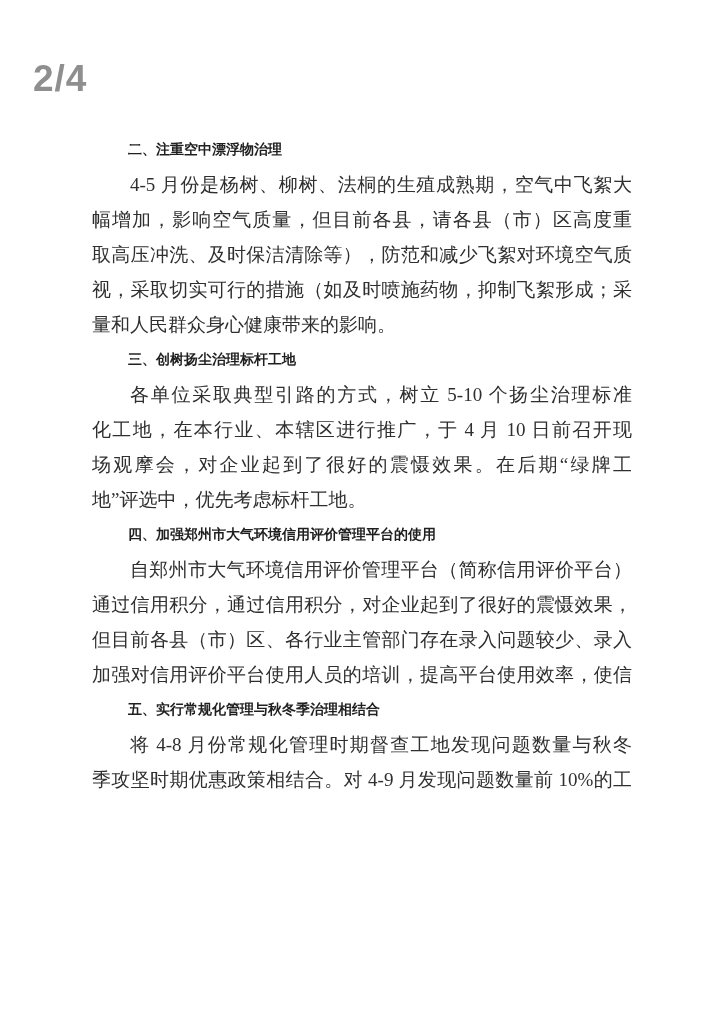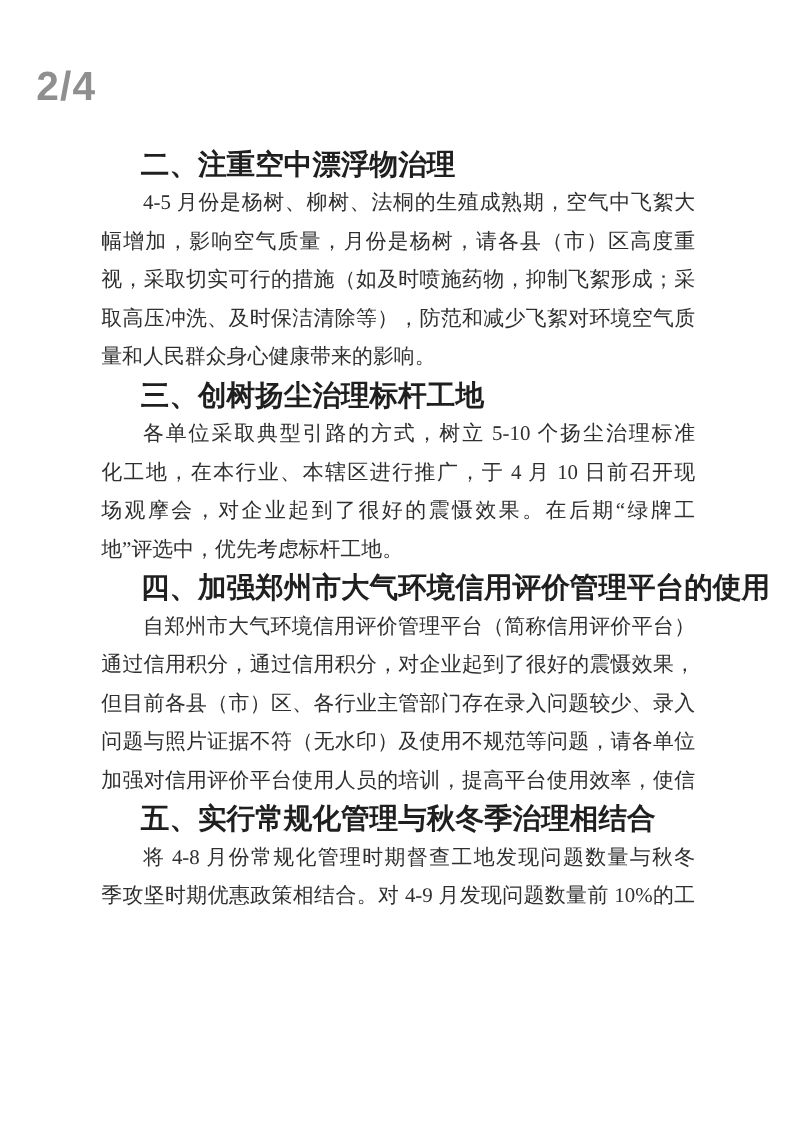--- a/index.html
+++ b/index.html
@@ -38,21 +38,21 @@
     top: 132px;
     width: 540px;
     font-family: "Liberation Serif", serif;
     font-size: 19px;
     line-height: 35px;
     color: var(--text);
   }
   .heading {
     font-family: "Liberation Sans", sans-serif;
     font-weight: 700;
-    font-size: 26px;
+    font-size: 14px;
     line-height: 35px;
     text-indent: 36px;
     color: var(--heading);
     white-space: nowrap;
   }
   .line {
     height: 35px;
     overflow: hidden;
     text-align: justify;
     text-align-last: justify;
@@ -66,40 +66,39 @@
 
 <div class="page">
 
   <div class="page-indicator">2/4</div>
 
   <div class="doc">
 
     <section>
       <div class="heading">二、注重空中漂浮物治理</div>
       <div class="line first">4-5 月份是杨树、柳树、法桐的生殖成熟期，空气中飞絮大</div>
-      <div class="line">幅增加，影响空气质量，月份是杨树，请各县（市）区高度重</div>
+      <div class="line">幅增加，影响空气质量，但目前各县，请各县（市）区高度重</div>
+      <div class="line">取高压冲洗、及时保洁清除等），防范和减少飞絮对环境空气质</div>
       <div class="line">视，采取切实可行的措施（如及时喷施药物，抑制飞絮形成；采</div>
-      <div class="line">取高压冲洗、及时保洁清除等），防范和减少飞絮对环境空气质</div>
       <div class="line last">量和人民群众身心健康带来的影响。</div>
     </section>
 
     <section>
       <div class="heading">三、创树扬尘治理标杆工地</div>
       <div class="line first">各单位采取典型引路的方式，树立 5-10 个扬尘治理标准</div>
       <div class="line">化工地，在本行业、本辖区进行推广，于 4 月 10 日前召开现</div>
       <div class="line">场观摩会，对企业起到了很好的震慑效果。在后期“绿牌工</div>
       <div class="line last">地”评选中，优先考虑标杆工地。</div>
     </section>
 
     <section>
       <div class="heading">四、加强郑州市大气环境信用评价管理平台的使用</div>
       <div class="line first">自郑州市大气环境信用评价管理平台（简称信用评价平台）</div>
       <div class="line">通过信用积分，通过信用积分，对企业起到了很好的震慑效果，</div>
       <div class="line">但目前各县（市）区、各行业主管部门存在录入问题较少、录入</div>
-      <div class="line">问题与照片证据不符（无水印）及使用不规范等问题，请各单位</div>
       <div class="line">加强对信用评价平台使用人员的培训，提高平台使用效率，使信</div>
     </section>
 
     <section>
       <div class="heading">五、实行常规化管理与秋冬季治理相结合</div>
       <div class="line first">将 4-8 月份常规化管理时期督查工地发现问题数量与秋冬</div>
       <div class="line">季攻坚时期优惠政策相结合。对 4-9 月发现问题数量前 10%的工</div>
     </section>
 
   </div>

